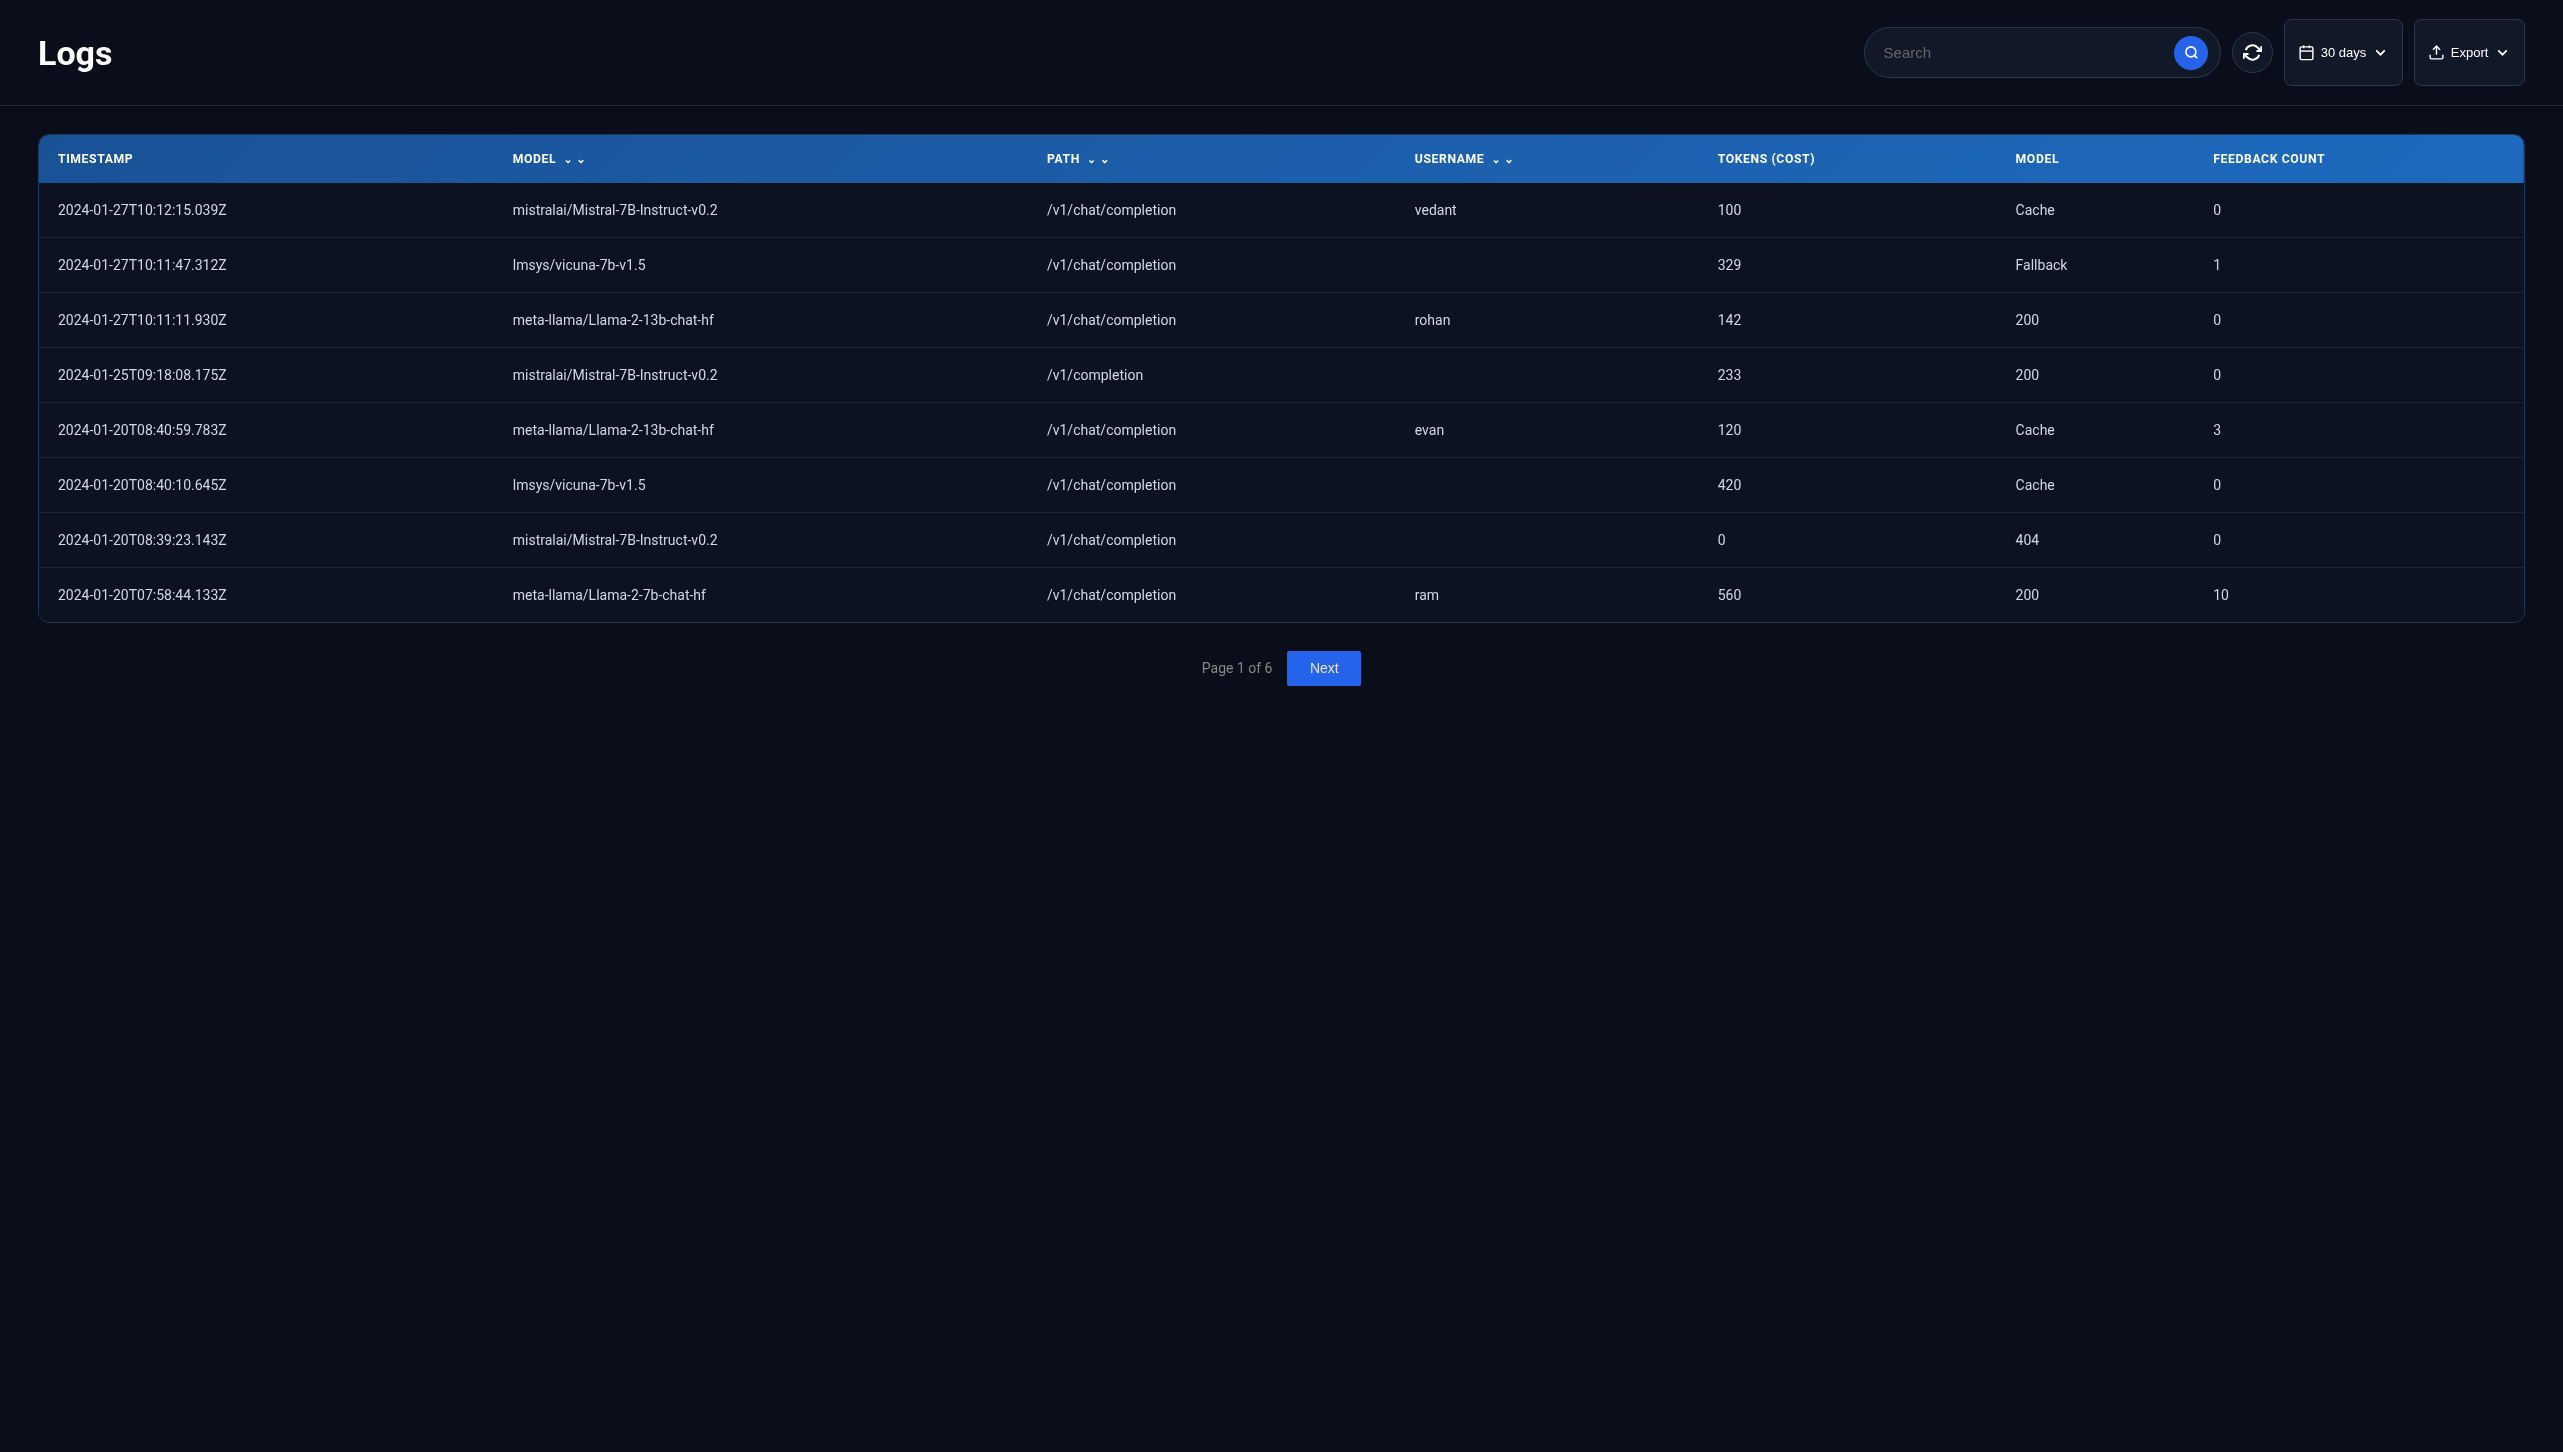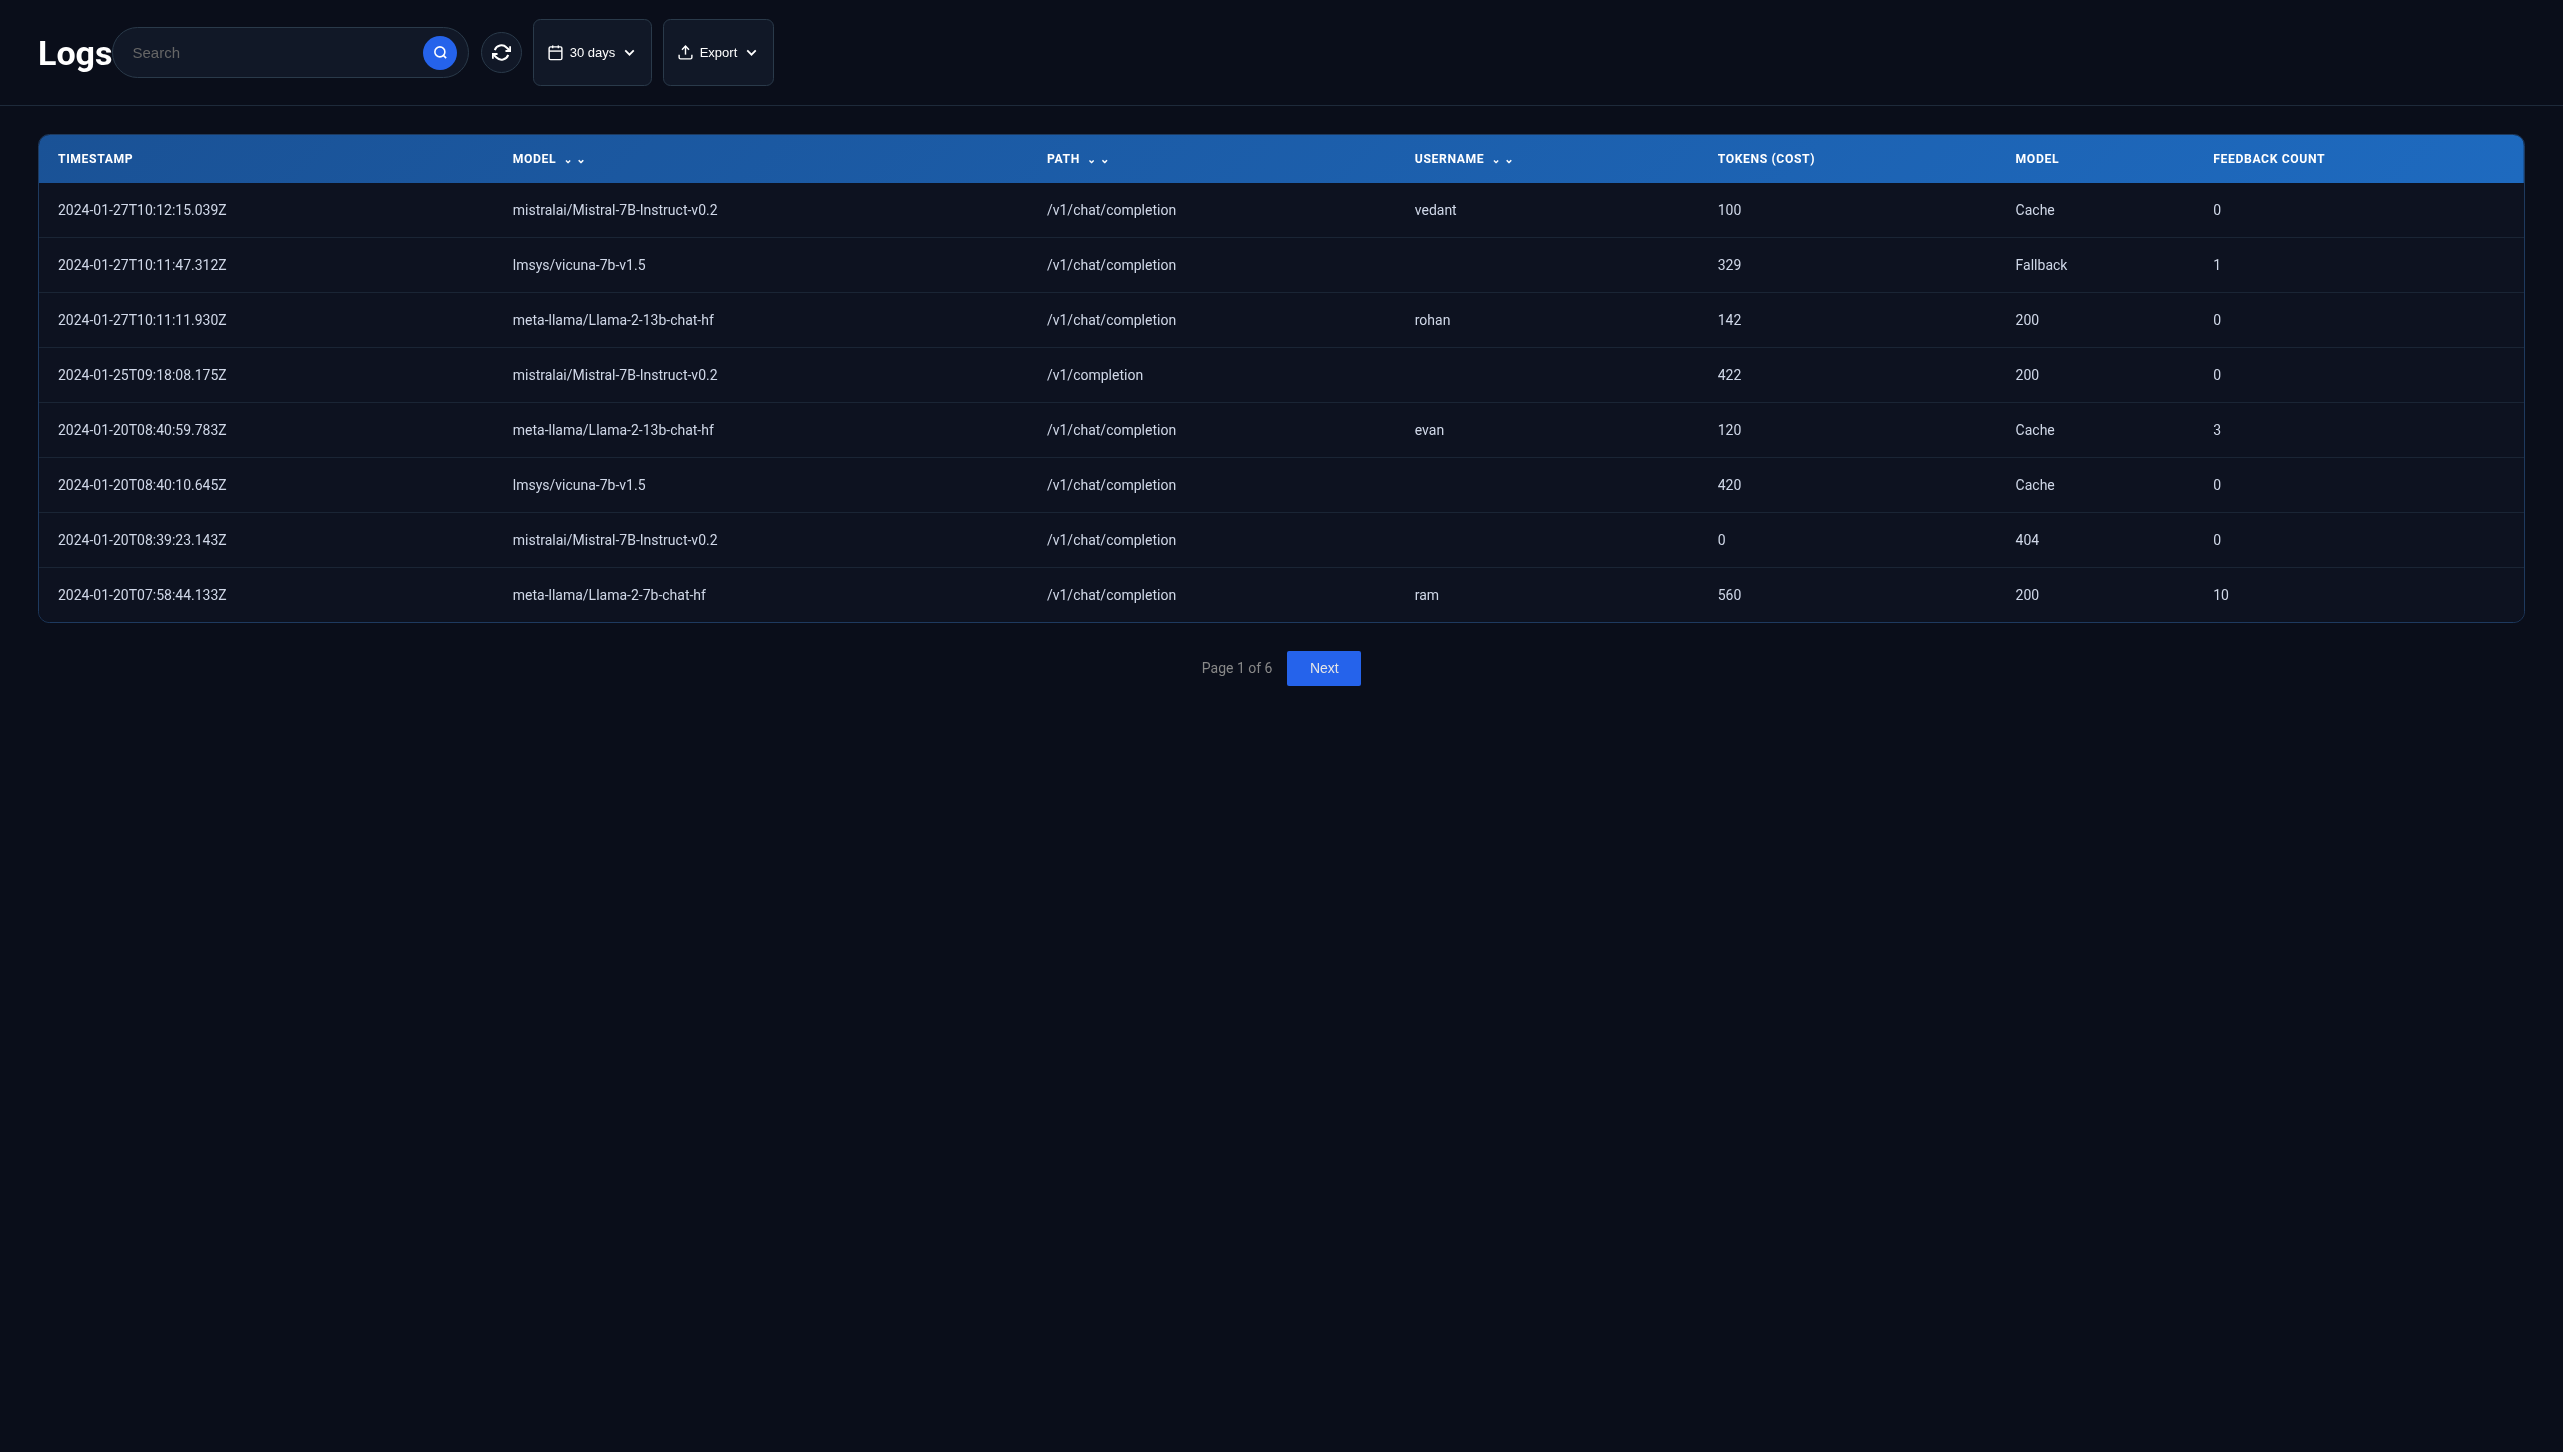--- a/index.html
+++ b/index.html
@@ -12,20 +12,21 @@
       background-color: #0a0e1a;
       color: #ffffff;
       font-family: -apple-system, BlinkMacSystemFont, 'Segoe UI', Roboto, sans-serif;
       min-height: 100vh;
       padding: 0;
     }
 
     .header {
       display: flex;
       align-items: center;
+      justify-content: space-between;
       padding: 19px 38px;
       border-bottom: 0.9px solid #1e2a3a;
     }
 
     .page-title {
       font-size: 34px;
       font-weight: 700;
       color: #ffffff;
     }
 
@@ -278,21 +279,21 @@
             <td>rohan</td>
             <td>142</td>
             <td>200</td>
             <td>0</td>
           </tr>
           <tr>
             <td>2024-01-25T09:18:08.175Z</td>
             <td>mistralai/Mistral-7B-Instruct-v0.2</td>
             <td>/v1/completion</td>
             <td></td>
-            <td>422</td>
+            <td>233</td>
             <td>200</td>
             <td>0</td>
           </tr>
           <tr>
             <td>2024-01-20T08:40:59.783Z</td>
             <td>meta-llama/Llama-2-13b-chat-hf</td>
             <td>/v1/chat/completion</td>
             <td>evan</td>
             <td>120</td>
             <td>Cache</td>

